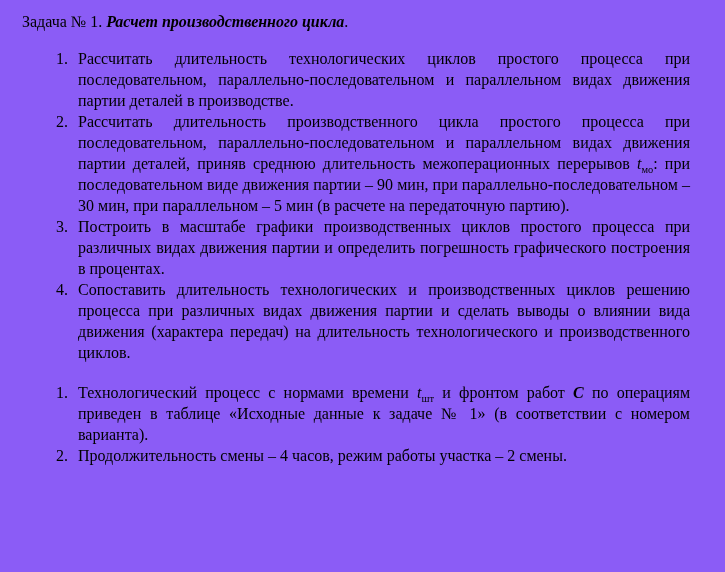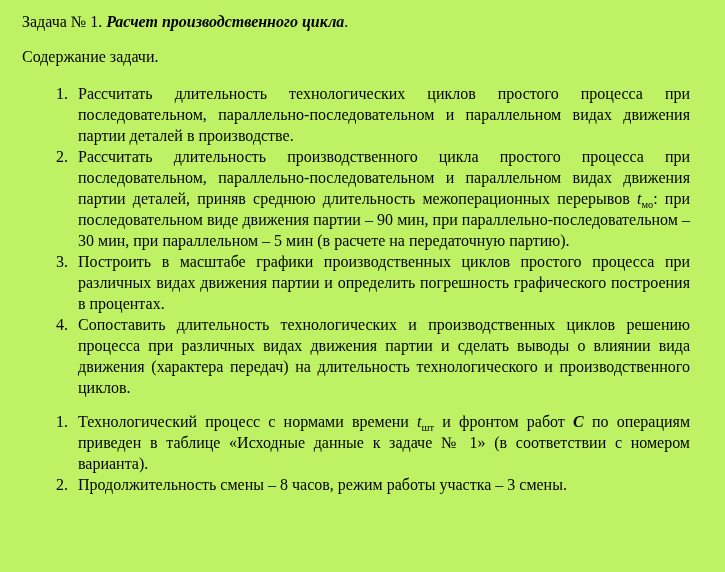--- a/index.html
+++ b/index.html
@@ -5,21 +5,21 @@
   html, body {
     margin: 0;
     padding: 0;
     background: #ffffff;
   }
   .page {
     width: 725px;
     height: 572px;
     box-sizing: border-box;
     padding: 11px 35px 0 22px;
-    background: #bef264;
+    background: #8b5cf6;
     color: #000000;
     font-family: "Liberation Serif", "DejaVu Serif", serif;
     font-size: 16px;
     line-height: 21px;
     overflow: hidden;
   }
   .title {
     margin: 0;
   }
   .section-heading {
@@ -28,21 +28,21 @@
   .section-heading.data-heading {
     margin-top: 31px;
   }
   ol.task-list {
     margin: 16px 0 0 0;
     padding: 0 0 0 56px;
     list-style: none;
     counter-reset: li;
   }
   ol.task-list.data-list {
-    margin-top: 13px;
+    margin-top: 19px;
   }
   ol.task-list li {
     counter-increment: li;
     position: relative;
     text-align: justify;
   }
   ol.task-list li::before {
     content: counter(li) ".";
     position: absolute;
     left: -22px;
@@ -55,27 +55,26 @@
     font-size: 0.65em;
     line-height: 0;
   }
 </style>
 </head>
 <body>
 
 <div class="page">
   <p class="title"><span class="run-normal">Задача № 1. </span><span class="run-bold-italic">Расчет производственного цикла</span><span class="run-normal">.</span></p>
 
-  <p class="section-heading">Содержание задачи.</p>
 
   <ol class="task-list" data-list="document.sections.0.items">
       <li><span class="run-normal">Рассчитать длительность технологических циклов простого процесса при последовательном, параллельно-последовательном и параллельном видах движения партии деталей в производстве.</span></li>
       <li><span class="run-normal">Рассчитать длительность производственного цикла простого процесса при последовательном, параллельно-последовательном и параллельном видах движения партии деталей, приняв среднюю длительность межоперационных перерывов </span><span class="run-italic">t</span><sub class="run-italic-subscript">мо</sub><span class="run-normal">: при последовательном виде движения партии – 90 мин, при параллельно-последовательном – 30 мин, при параллельном – 5 мин (в расчете на передаточную партию).</span></li>
       <li><span class="run-normal">Построить в масштабе графики производственных циклов простого процесса при различных видах движения партии и определить погрешность графического построения в процентах.</span></li>
       <li><span class="run-normal">Сопоставить длительность технологических и производственных циклов решению процесса при различных видах движения партии и сделать выводы о влиянии вида движения (характера передач) на длительность технологического и производственного циклов.</span></li>
     </ol>
 
 
   <ol class="task-list data-list" data-list="document.sections.1.items">
       <li><span class="run-normal">Технологический процесс с нормами времени </span><span class="run-italic">t</span><sub class="run-italic-subscript">шт</sub><span class="run-normal"> и фронтом работ </span><span class="run-bold-italic">С</span><span class="run-normal"> по операциям приведен в таблице «Исходные данные к задаче № 1» (в соответствии с номером варианта).</span></li>
-      <li><span class="run-normal">Продолжительность смены – 8 часов, режим работы участка – 3 смены.</span></li>
+      <li><span class="run-normal">Продолжительность смены – 4 часов, режим работы участка – 2 смены.</span></li>
     </ol>
 </div>
 
 </body></html>

